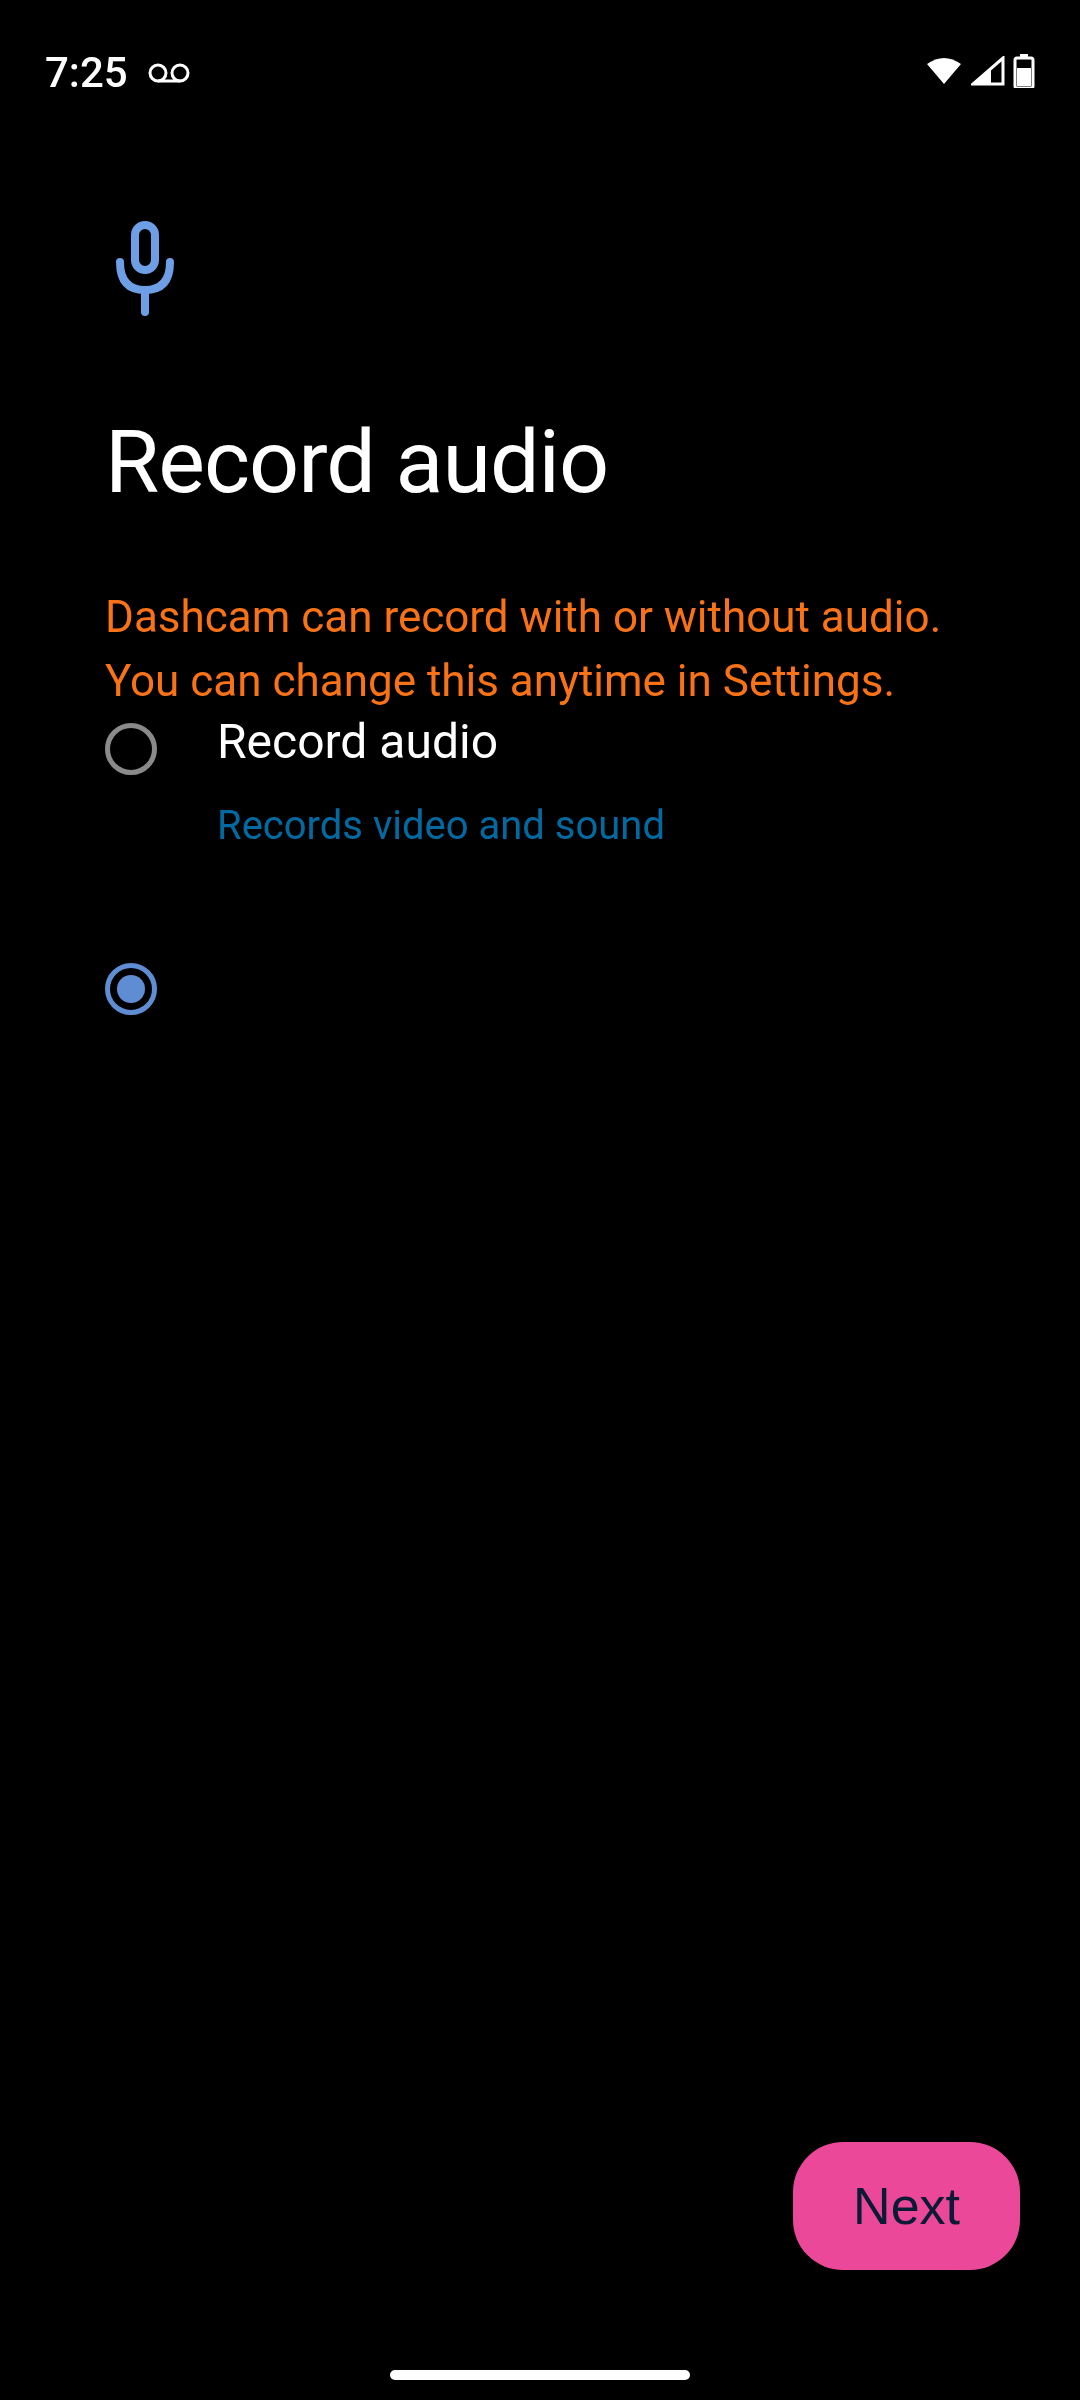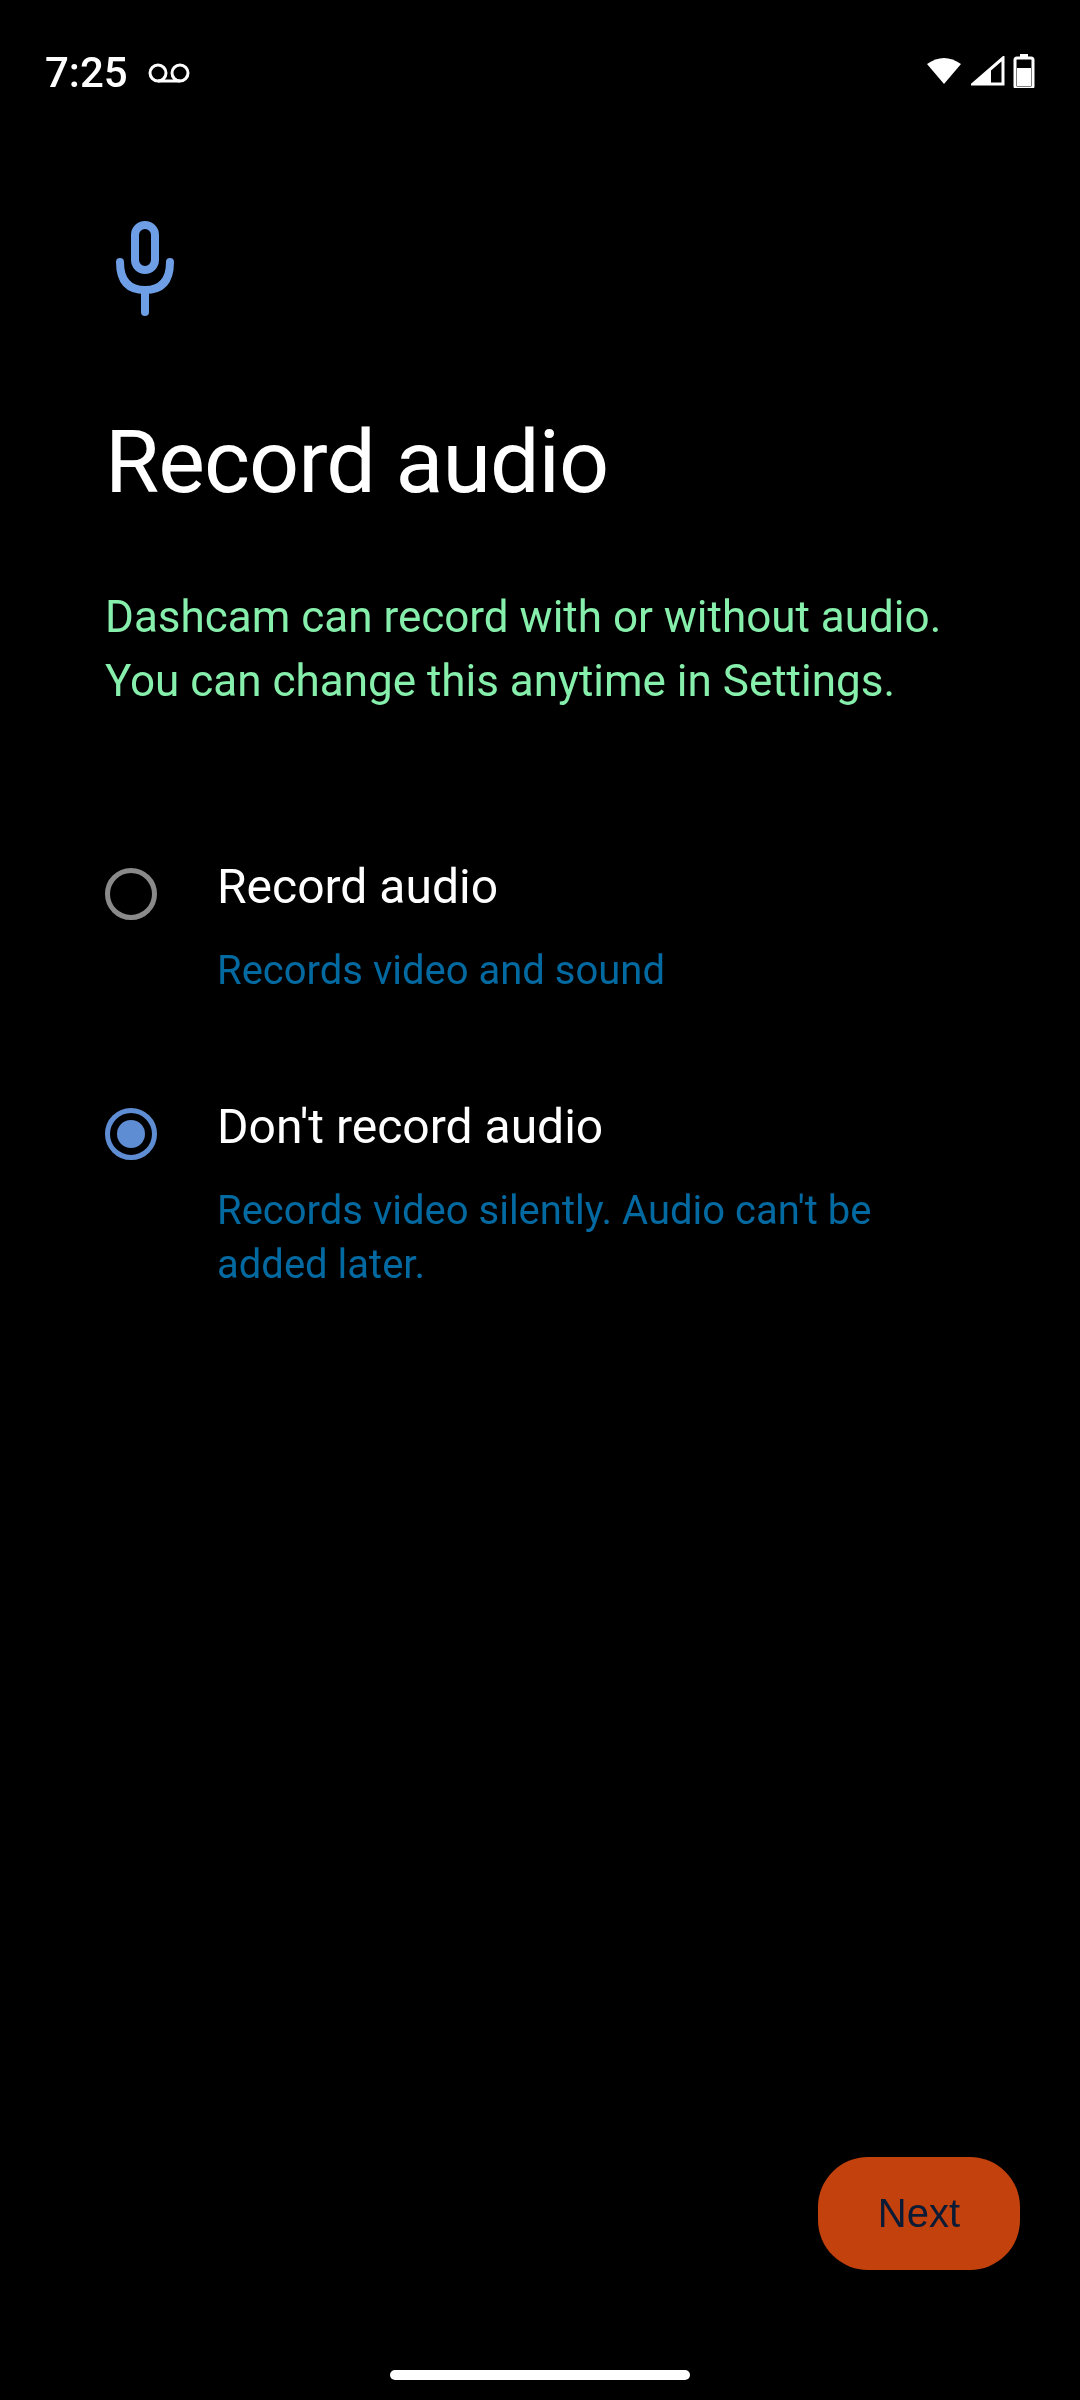--- a/index.html
+++ b/index.html
@@ -53,23 +53,22 @@
       font-size: 88px;
       font-weight: 400;
       color: #ffffff;
       line-height: 1.1;
       margin-bottom: 75px;
       letter-spacing: -1px;
     }
     .page-description {
       font-size: 44px;
       font-weight: 400;
-      color: #86efac;
+      color: #f97316;
       line-height: 1.45;
-      margin-bottom: 145px;
     }
     .radio-group {
       display: flex;
       flex-direction: column;
       gap: 100px;
     }
     .radio-option {
       display: flex;
       align-items: flex-start;
       gap: 60px;
@@ -115,26 +114,26 @@
       font-weight: 400;
       color: #0369a1;
       line-height: 1.35;
     }
     .footer {
       position: absolute;
       bottom: 130px;
       right: 60px;
     }
     .next-button {
-      background: #c2410c;
+      background: #ec4899;
       color: #0b1b35;
       border: none;
       border-radius: 50px;
       padding: 34px 60px;
-      font-size: 40px;
+      font-size: 52px;
       font-weight: 500;
       cursor: pointer;
     }
     .nav-bar {
       position: absolute;
       bottom: 20px;
       left: 50%;
       transform: translateX(-50%);
       width: 300px;
       height: 10px;
@@ -194,24 +193,20 @@
     <div class="radio-option">
       <div class="radio-button unselected"></div>
       <div class="radio-content">
         <div class="radio-label">Record audio</div>
         <div class="radio-sublabel">Records video and sound</div>
       </div>
     </div>
 
     <div class="radio-option">
       <div class="radio-button selected"></div>
-      <div class="radio-content">
-        <div class="radio-label">Don't record audio</div>
-        <div class="radio-sublabel">Records video silently. Audio can't be added later.</div>
-      </div>
     </div>
   </div>
 </div>
 
 <div class="footer">
   <button class="next-button">Next</button>
 </div>
 
 <div class="nav-bar"></div>
 

